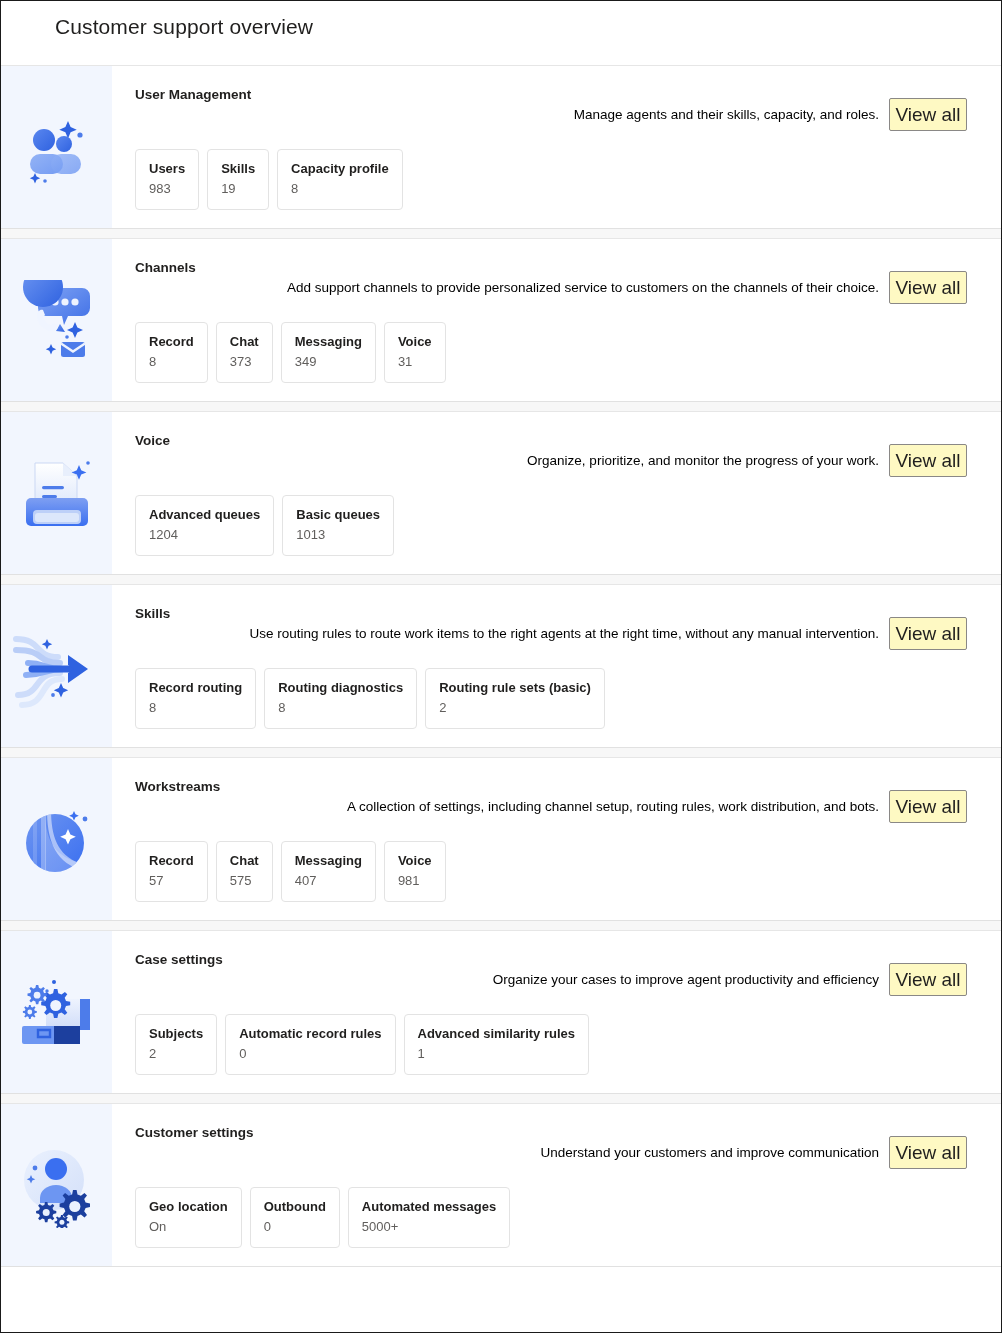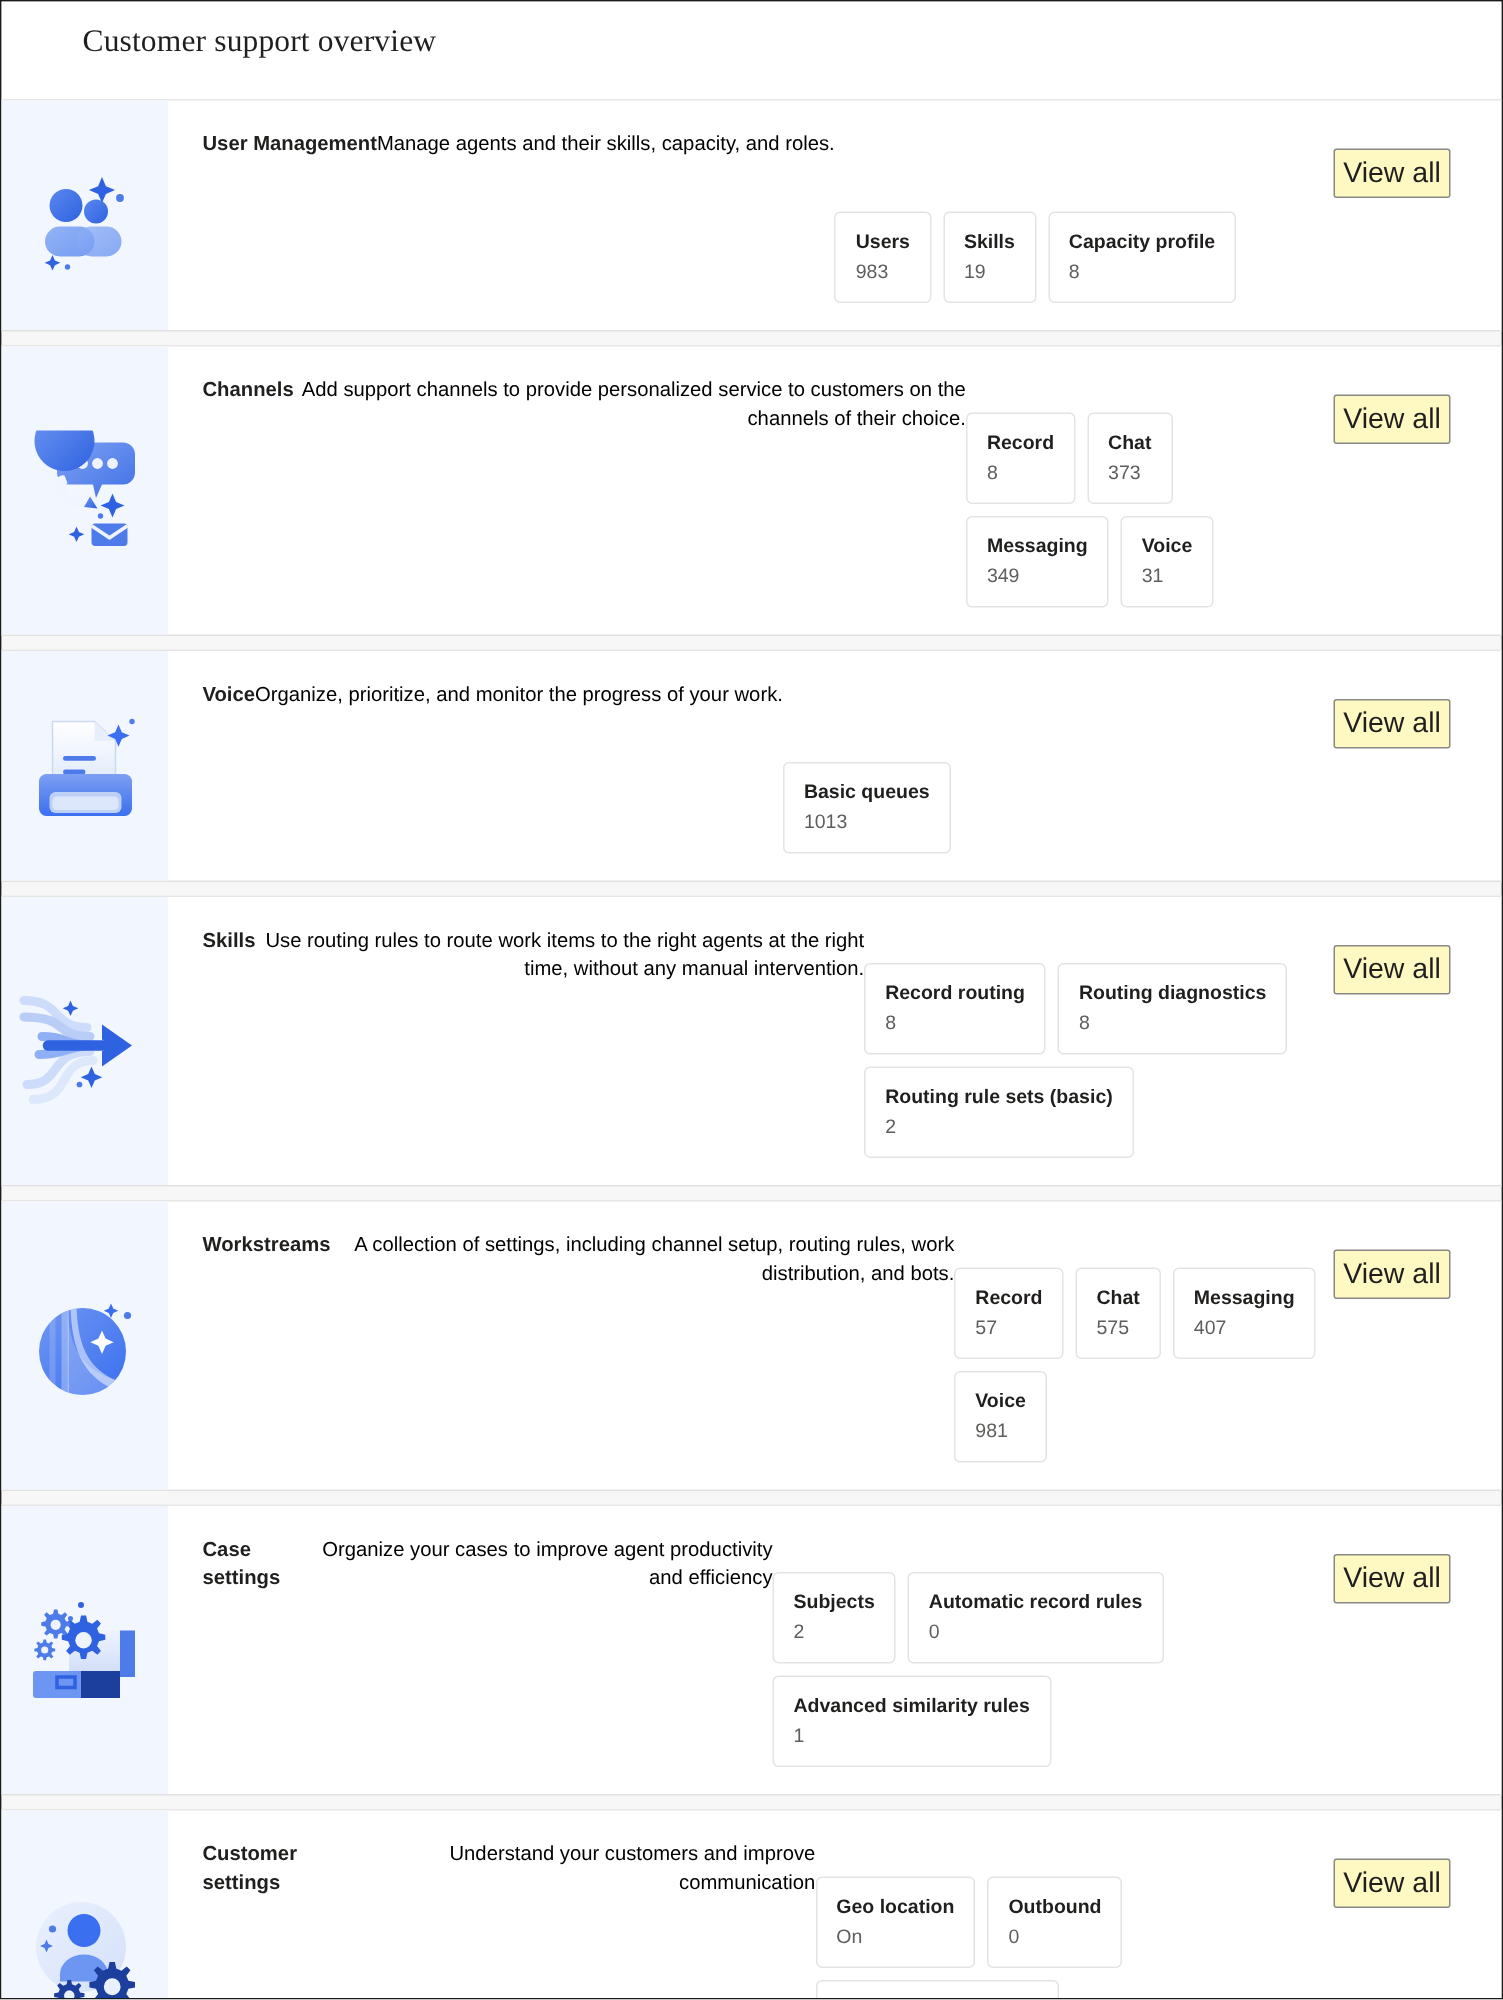--- a/index.html
+++ b/index.html
@@ -13,21 +13,20 @@
     height: 1333px;
     position: relative;
     background: #ffffff;
     border: 1px solid #1a1a1a;
     overflow: hidden;
   }
   
   .header {
     padding: 14px 0 16px 54px;
     background: #ffffff;
-    font-family: Liberation Serif, serif;
   }
   .header h1 {
     margin: 0 0 10px 0;
     font-size: 21px;
     font-weight: 400;
     color: #201f1e;
     letter-spacing: 0.1px;
   }
   .header p {
     margin: 0;
@@ -59,21 +58,21 @@
     display: flex;
     align-items: center;
     justify-content: center;
   }
   .card-art svg { display: block; }
 
   .card-body {
     flex: 1 1 auto;
     padding: 19px 0 18px 23px;
     display: flex;
-    flex-direction: row;
+    flex-direction: column;
   }
   .card-title {
     font-size: 13.5px;
     font-weight: bold;
     color: #201f1e;
     line-height: 19px;
     margin: 0 0 1px 0;
   }
   .card-desc {
     font-size: 13.5px;
@@ -260,20 +259,24 @@
   <rect x="9" y="45" width="62" height="28" rx="5" fill="url(#qg2)"></rect>
   <rect x="16" y="57" width="48" height="14" rx="4" fill="#bdd0f8"></rect>
   <rect x="18" y="60" width="44" height="9" rx="3" fill="#dce7fb"></rect>
 </svg>
         </div>
         <div class="card-body">
           <div class="card-title">Voice</div>
           <div class="card-desc">Organize, prioritize, and monitor the progress of your work.</div>
           <div class="stats">
             <div class="stat">
+              <div class="stat-label">Advanced queues</div>
+              <div class="stat-value">1204</div>
+            </div>
+            <div class="stat">
               <div class="stat-label">Basic queues</div>
               <div class="stat-value">1013</div>
             </div>
           </div>
         </div>
         <div class="card-action">
           <button class="view-all">View all</button>
         </div>
       </div>
       <div class="card">

